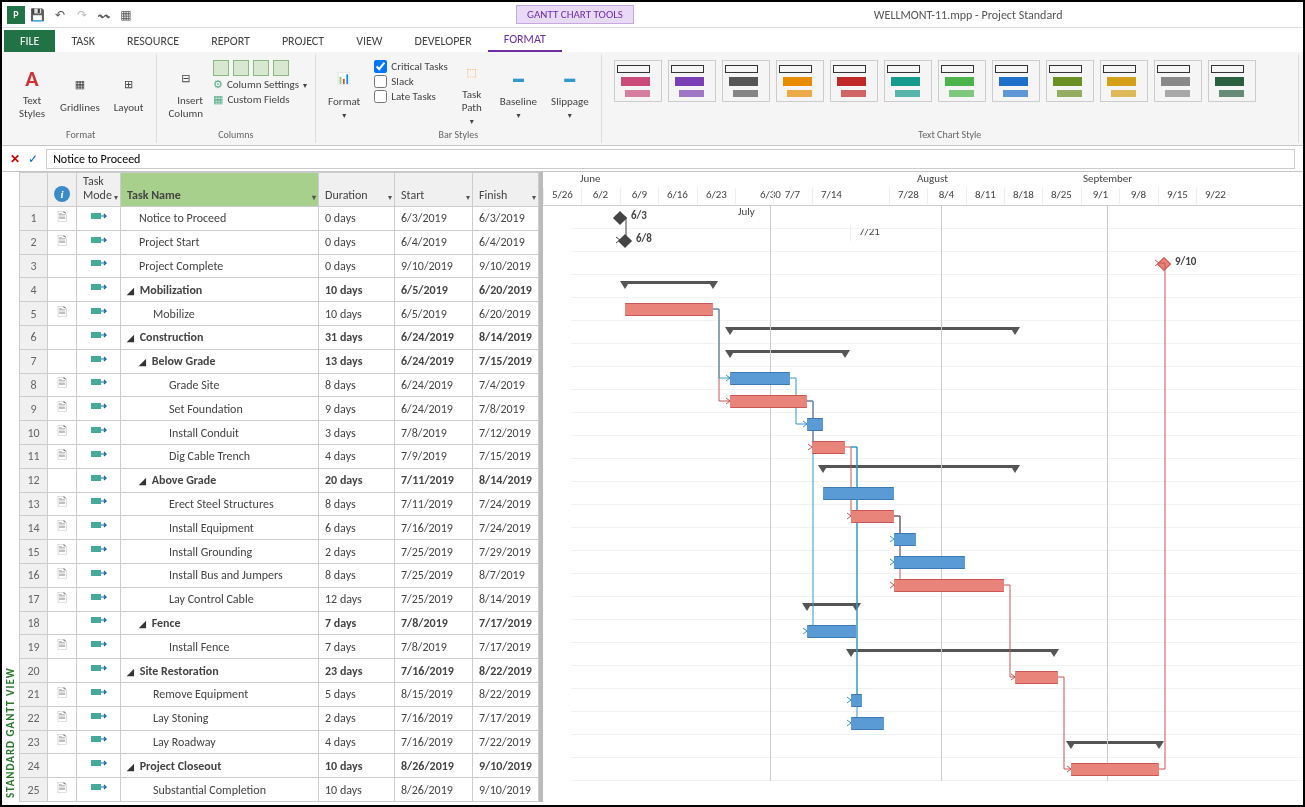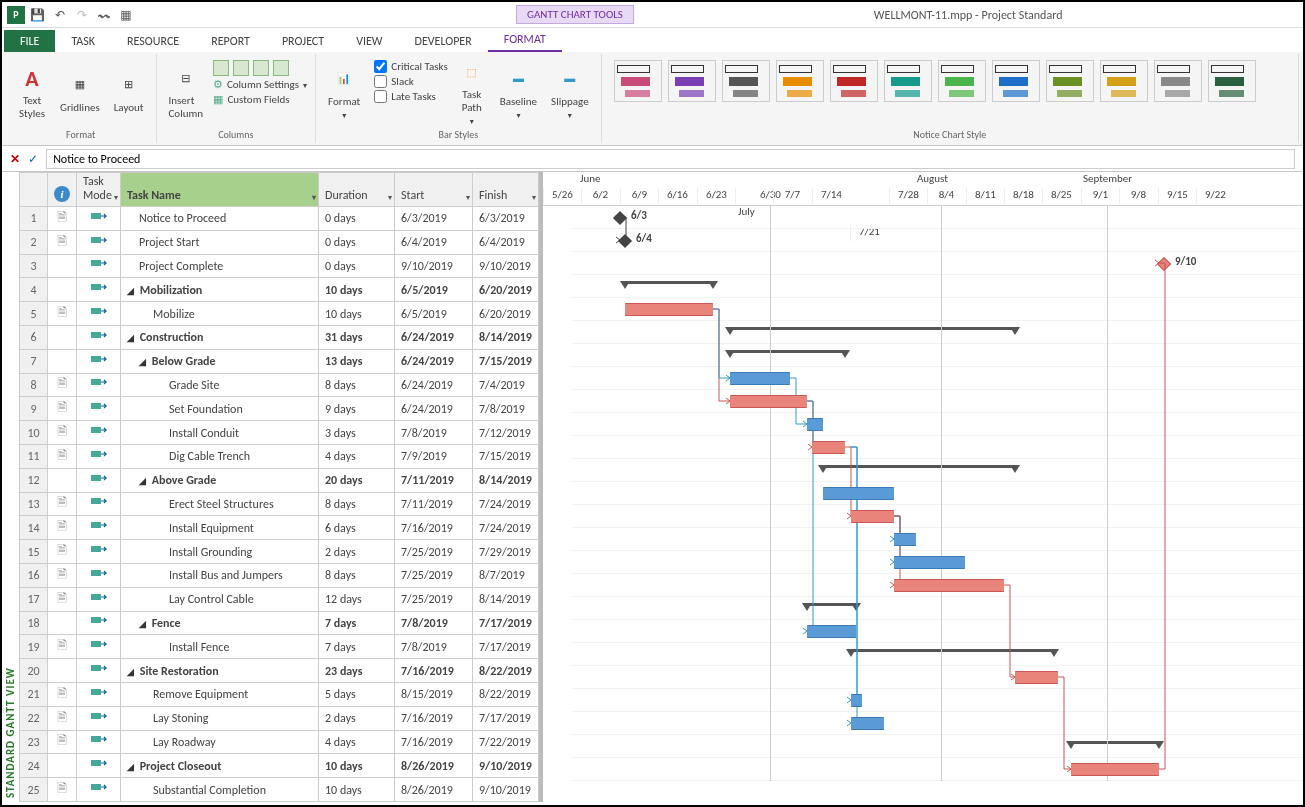--- a/index.html
+++ b/index.html
@@ -128,21 +128,21 @@
           <span class="ricon">⊞</span>
           <span>Layout</span>
         </div>
     </div>
     <div class="glabel">Format</div>
   </div>
   <div class="rgroup">
     <div class="gbody">
       <div class="rbtn-v">
           <span class="ricon">⊟</span>
-          <span style="white-space:pre;text-align:left">Insert
+          <span style="white-space:pre;text-align:right">Insert
 Column</span>
         </div>
       <div class="column-opts">
         <div class="opt">
             <span class="oic"></span>
             <span class="oic"></span>
             <span class="oic"></span>
             <span class="oic"></span>
           </div>
         <div class="opt">
@@ -254,21 +254,21 @@
           <div class="b1"></div>
           <div class="b2" style="background:#888"></div>
           <div class="b3" style="background:#888;opacity:.7"></div>
         </div>
         <div class="style-swatch">
           <div class="b1"></div>
           <div class="b2" style="background:#2a6040"></div>
           <div class="b3" style="background:#2a6040;opacity:.7"></div>
         </div>
       </div>
-    <div class="glabel">Notice Chart Style</div>
+    <div class="glabel">Text Chart Style</div>
   </div>
 </div>
 
 <div class="formula-bar">
   <span class="fx-x">✕</span>
   <span class="fx-chk">✓</span>
   <input class="fx-input" value="Notice to Proceed" style="">
 </div>
 
 <div class="main">
@@ -616,21 +616,21 @@
         <div class="minor" style="left: 615px; width: 38px;">9/15</div>
         <div class="minor" style="left: 653px; width: 38px;">9/22</div>
       </div>
     <div class="gantt-body" id="gantt-body">
         <div class="grow">
           <div class="milestone" style="left: 44px;"></div>
           <div class="mlabel" style="left: 60px;">6/3</div>
         </div>
         <div class="grow">
           <div class="milestone" style="left: 49px;"></div>
-          <div class="mlabel" style="left: 65px;">6/4</div>
+          <div class="mlabel" style="left: 65px;">6/8</div>
         </div>
         <div class="grow">
           <div class="milestone crit" style="left: 588px;"></div>
           <div class="mlabel" style="left: 604px;">9/10</div>
         </div>
         <div class="grow">
           <div class="gbar summary" style="left: 54px; width: 88px;"></div>
         </div>
         <div class="grow">
           <div class="gbar crit" style="left: 54px; width: 88px;"></div>

